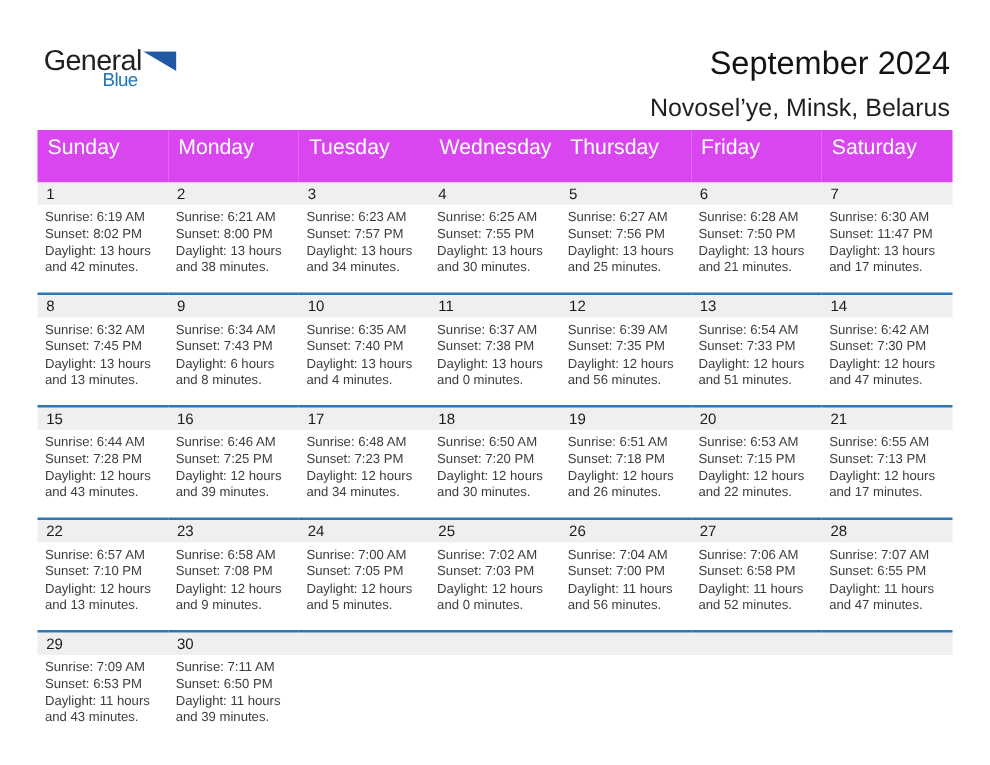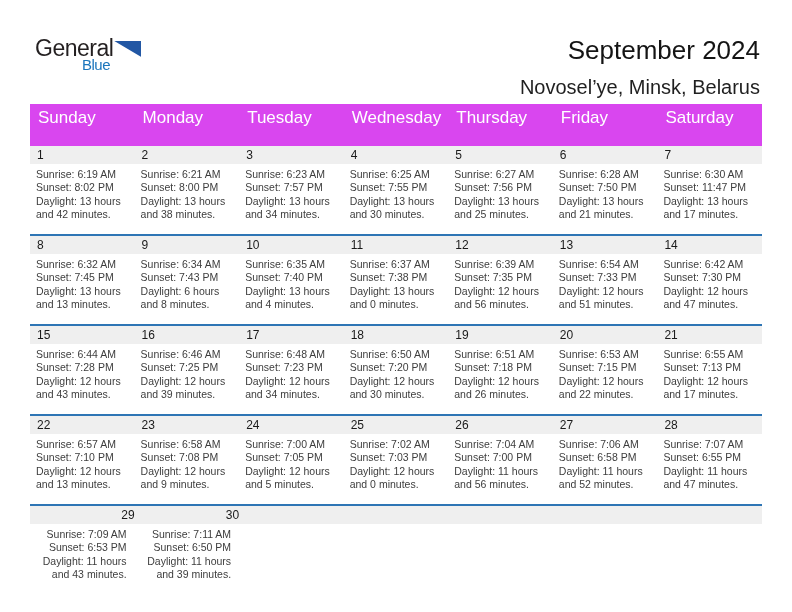--- a/index.html
+++ b/index.html
@@ -34,21 +34,21 @@
   thead th {
     background:#d946ef; color:#ffffff;
     font-size:17px; font-weight:400; text-align:left;
     padding:4px 2px 18px 8px; height:13px;
   }
 
   tbody td {
     vertical-align:top; height:88px; padding:0;
     border-bottom:2px solid #2e75b5;
   }
-  tbody tr:last-child td { border-bottom:none;text-align:right; }
+  tbody tr:last-child td { border-bottom:none; }
 
   .daynum {
     background:#efefef; height:14px;
     padding:2px 0 2px 7px; margin-bottom:4px;
     font-size:12px; color:#1a1a1a;
   }
   .detail {
     padding:0 8px 0 6px;
     font-size:10.5px; line-height:13.4px; color:#3d3d3d;
   }

